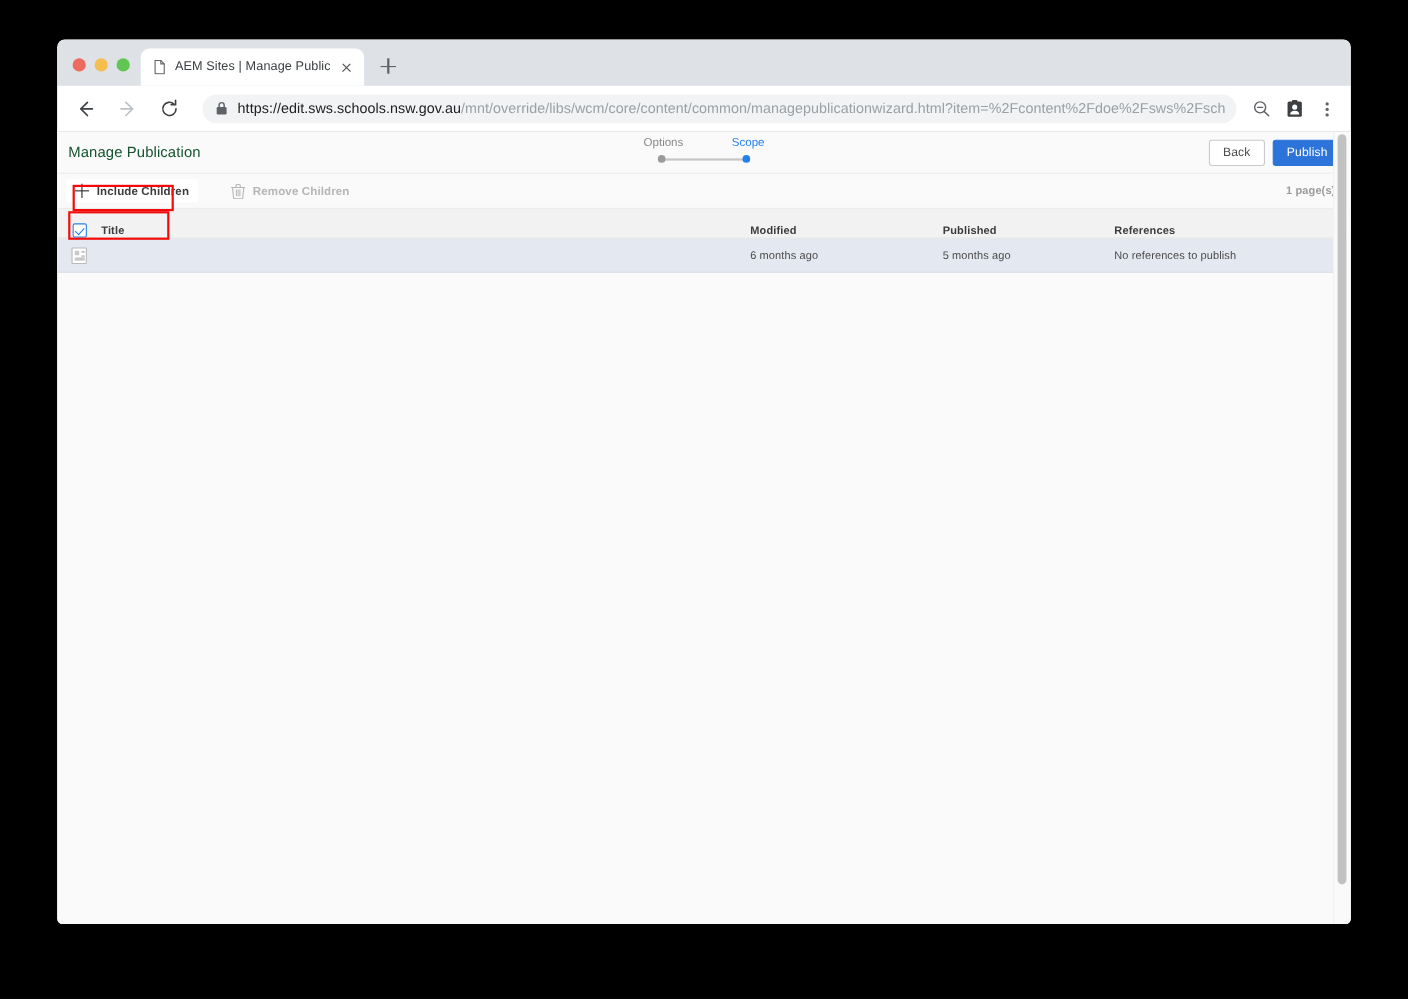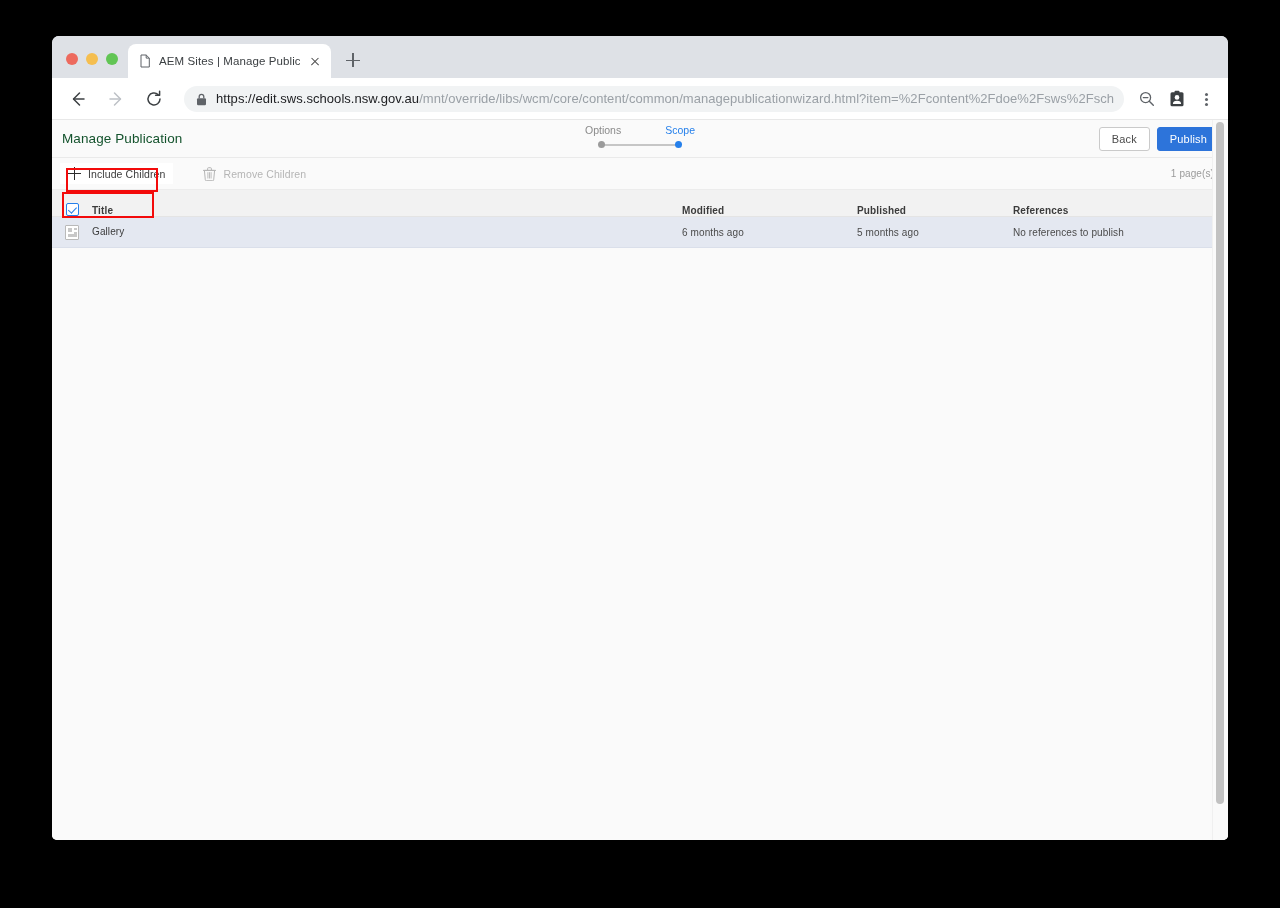--- a/index.html
+++ b/index.html
@@ -274,20 +274,21 @@
 
   
   .action-bar {
     position: relative;
     height: 31px;
     background: #FAFAFA;
     display: flex;
     align-items: center;
     padding-left: 8px;
     border-bottom: 1px solid #ECECEC;
+    font-weight: bold;
   }
   .action-item {
     display: flex;
     align-items: center;
     gap: 7px;
     padding: 4px 8px;
     font-size: 10.5px;
     cursor: pointer;
     position: relative;
     background: #ffffff;
@@ -593,21 +594,20 @@
       <div class="table-row">
         <div class="row-thumb-cell">
           <span class="page-thumb">
             <i></i>
               <i></i>
               <i></i>
               <i></i>
           </span>
         </div>
         <div class="row-title-cell">
-          <div class="row-title">Gallery</div>
         </div>
         <div class="col-modified td">6 months ago</div>
         <div class="col-published td">5 months ago</div>
         <div class="col-references td">No references to publish</div>
       </div>
 
       <div class="page-scrollbar">
         <div class="thumb"></div>
       </div>
 

